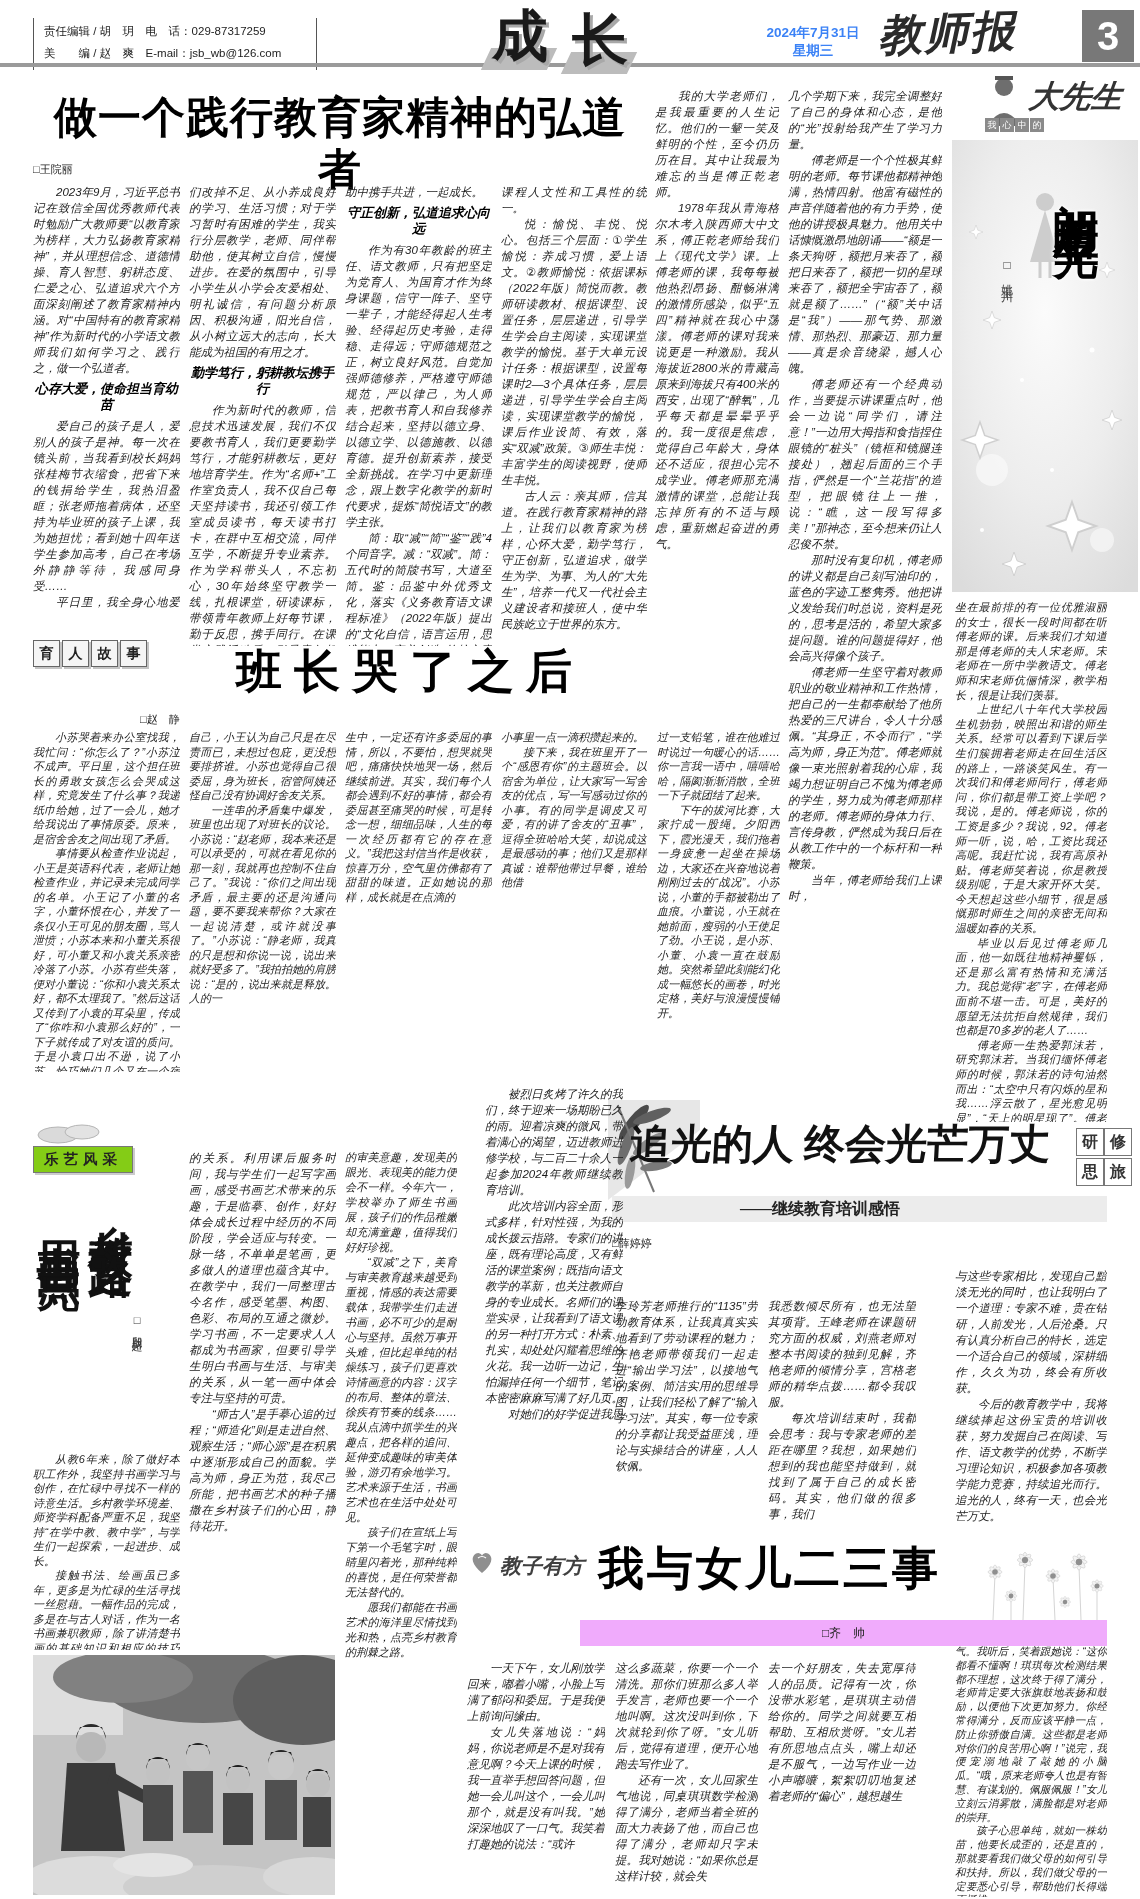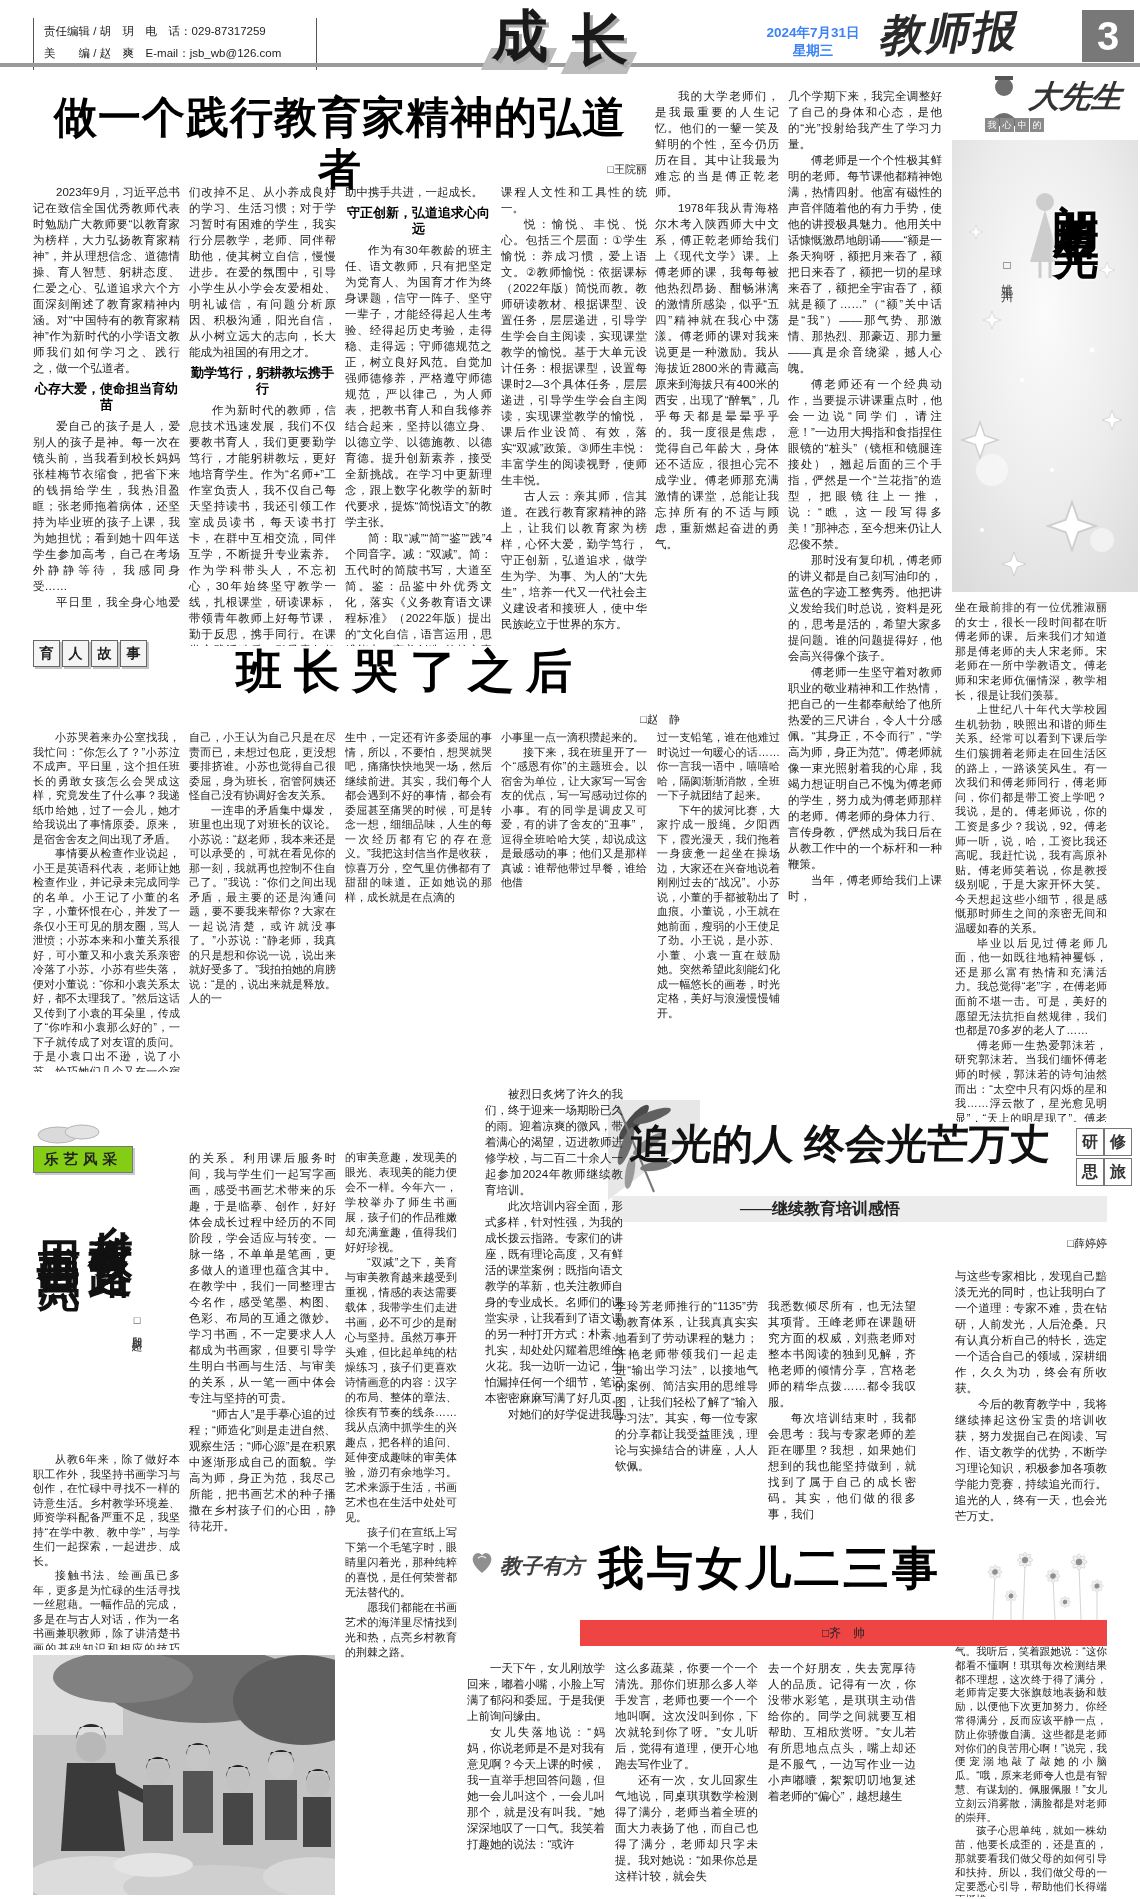--- a/index.html
+++ b/index.html
@@ -12,21 +12,21 @@
   #hd-rule{left:0;top:63px;width:1140px;height:4px;background:#9a9a9a;}
   .slab{position:absolute;background:#bcbcbc;transform:skewX(-25deg);}
   .sec-char{position:absolute;font-size:56px;font-weight:900;font-family:"Liberation Serif","DejaVu Serif",serif;
             color:#1a1a1a;text-shadow:3px 3px 0 #a8a8a8;line-height:1;}
   #hd-date{left:748px;top:24px;width:130px;text-align:center;font-size:13.5px;font-weight:700;line-height:18px;color:#3b82f6;}
   #hd-mast{left:878px;top:12px;font-size:44px;font-family:"Liberation Serif","DejaVu Serif",serif;font-weight:700;
            font-style:italic;letter-spacing:2px;color:#2b2b2b;transform:rotate(-2deg);line-height:1;}
   #hd-page{left:1082px;top:10px;width:52px;height:52px;background:#787878;color:#fff;font-size:40px;
            font-weight:900;text-align:center;line-height:52px;}
   
-  .col{position:absolute;overflow:hidden;text-align:justify;font-size:11.5px;line-height:16px;color:#1c1c1c;}
+  .col{position:absolute;overflow:hidden;text-align:justify;font-size:11.5px;line-height:16px;color:#1c1c1c;font-style:italic;}
   .col p,.col .colhead{margin:0;}
   .col .par{text-indent:2em;}
   .col .par.noind{text-indent:0;}
   .col .colhead{font-weight:bold;text-align:center;text-indent:0;margin:5px 0;font-size:13px;color:#000;}
   .colB{font-size:11px;line-height:14.5px;}
   .dense{font-size:11px;line-height:14.6px;}
   .xdense{font-size:10.5px;line-height:13.8px;}
   
   #m1{left:33px;top:184px;width:147px;height:424px;}
   #m2{left:189px;top:184px;width:147px;height:462px;}
@@ -52,21 +52,21 @@
   #z3{left:768px;top:1298px;width:148px;height:234px;}
   #z4{left:955px;top:1268px;width:152px;height:264px;}
   
   #n1{left:467px;top:1660px;width:138px;height:235px;}
   #n2{left:615px;top:1660px;width:143px;height:235px;}
   #n3{left:768px;top:1660px;width:148px;height:235px;}
   #n4{left:955px;top:1645px;width:152px;height:252px;}
   
   #main-title{left:33px;top:92px;width:614px;font-size:43px;font-weight:900;text-align:center;
               letter-spacing:1px;color:#000;line-height:1.2;}
-  .by{position:absolute;font-size:11px;color:#222;text-align:right;}
+  .by{position:absolute;font-size:11px;color:#222;text-align:left;}
   #main-by{left:33px;top:162px;width:614px;}
   .charbox{display:inline-block;width:25px;height:25px;border:1px solid #666;background:#f5f5f5;color:#222;
            font-size:14px;font-weight:700;text-align:center;line-height:25px;margin-right:2px;box-shadow:2px 2px 0 #c4c4c4;}
   #bz-label{left:33px;top:640px;}
   #bz-title{left:140px;top:644px;width:540px;font-size:46px;font-weight:900;letter-spacing:12px;
             text-align:center;color:#000;line-height:1.2;}
   #bz-by{left:140px;top:712px;width:540px;}
   
   #dx-wrap{left:985px;top:76px;width:150px;height:56px;}
   #dx-big{position:absolute;left:44px;top:0;font-size:31px;font-weight:700;font-family:"Liberation Serif","DejaVu Serif",serif;
@@ -98,21 +98,21 @@
   #zg-label{left:1076px;top:1128px;width:56px;display:grid;grid-template-columns:26px 26px;grid-gap:2px;}
   #zg-label span{display:block;width:26px;height:26px;border:1px solid #777;background:#fff;color:#333;
                  font-family:"Liberation Serif","DejaVu Serif",serif;font-size:16px;font-weight:700;
                  text-align:center;line-height:26px;}
   
   #nv-icon{left:468px;top:1548px;}
   #nv-label{left:500px;top:1552px;font-size:21px;font-family:"Liberation Serif","DejaVu Serif",serif;
             font-weight:700;font-style:italic;color:#3f3f3f;}
   #nv-title{left:598px;top:1536px;width:410px;font-size:46px;font-weight:900;letter-spacing:3px;color:#000;
             white-space:nowrap;line-height:1.4;}
-  #nv-bar{left:580px;top:1620px;width:527px;height:26px;background:#ef4444;font-size:12px;line-height:26px;
+  #nv-bar{left:580px;top:1620px;width:527px;height:26px;background:#f0abfc;font-size:12px;line-height:26px;
           text-align:center;color:#222;}
   #nv-flowers{left:973px;top:1544px;}
 </style>
 </head>
 <body>
 
 <div class="page">
 
   <div class="abs" id="hd-ed">
     <div>责任编辑 / 胡　玥　电　话：029-87317259</div>

